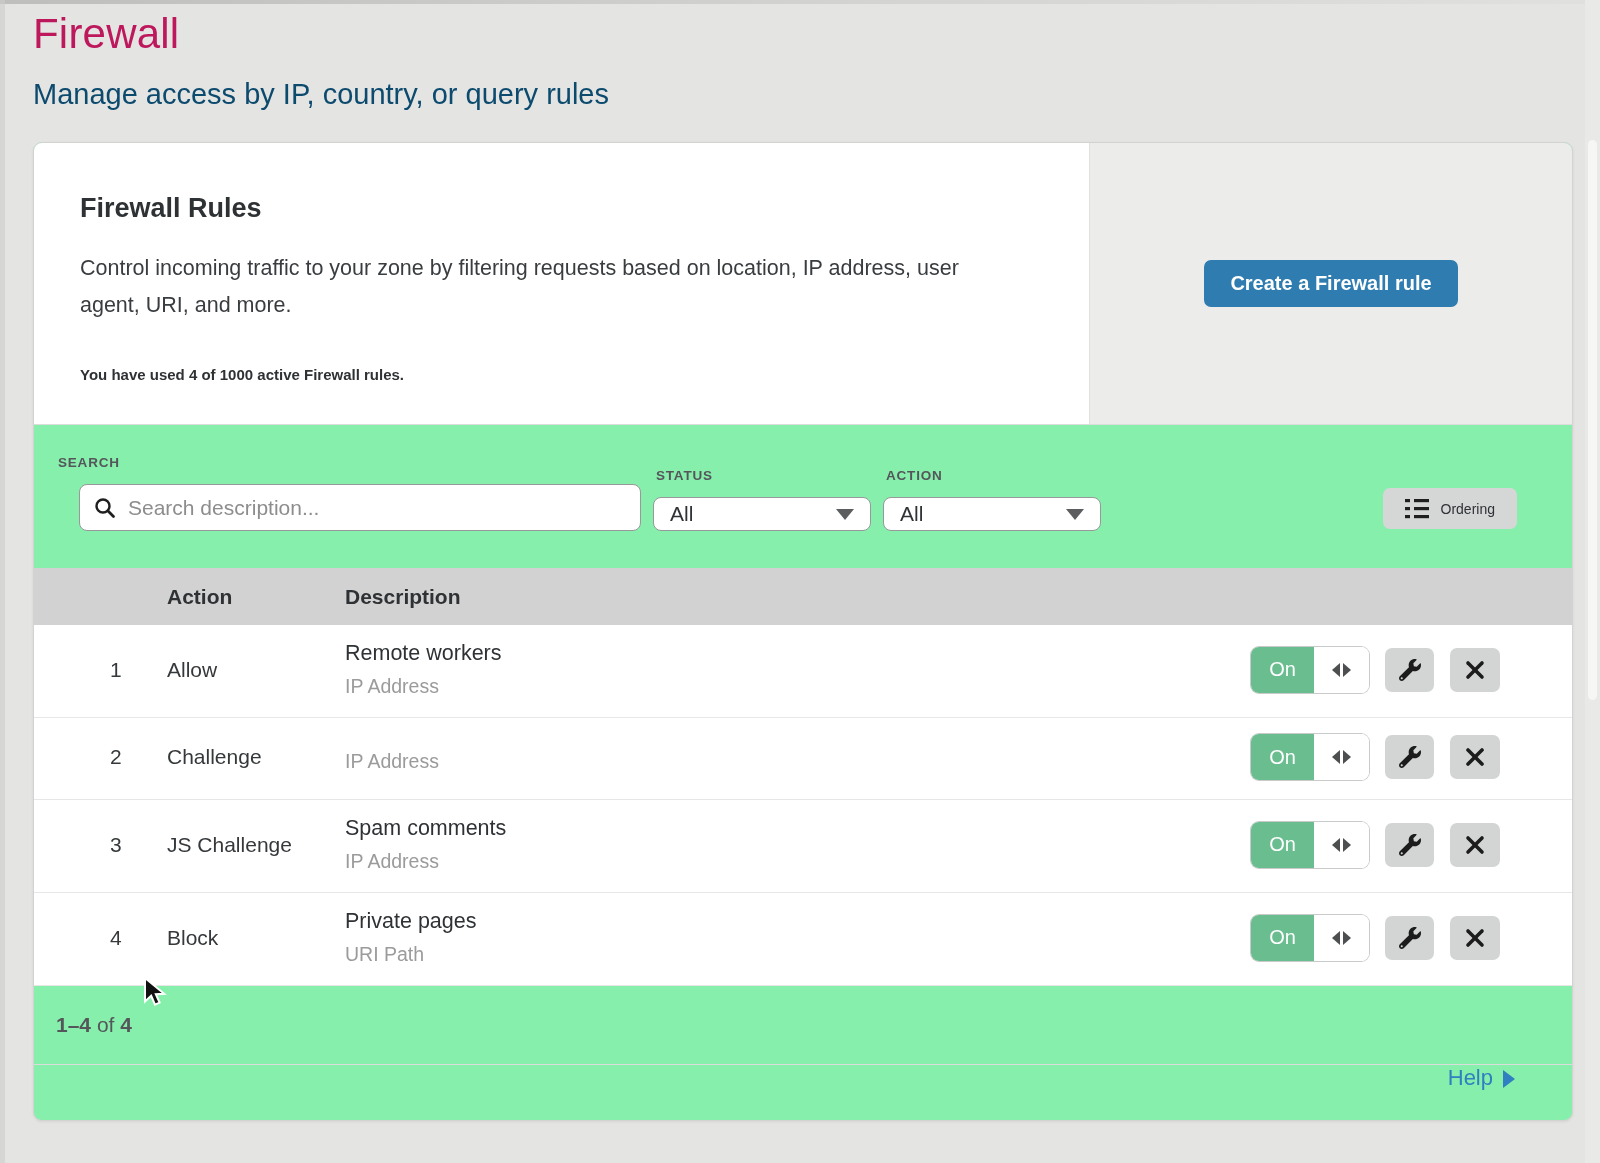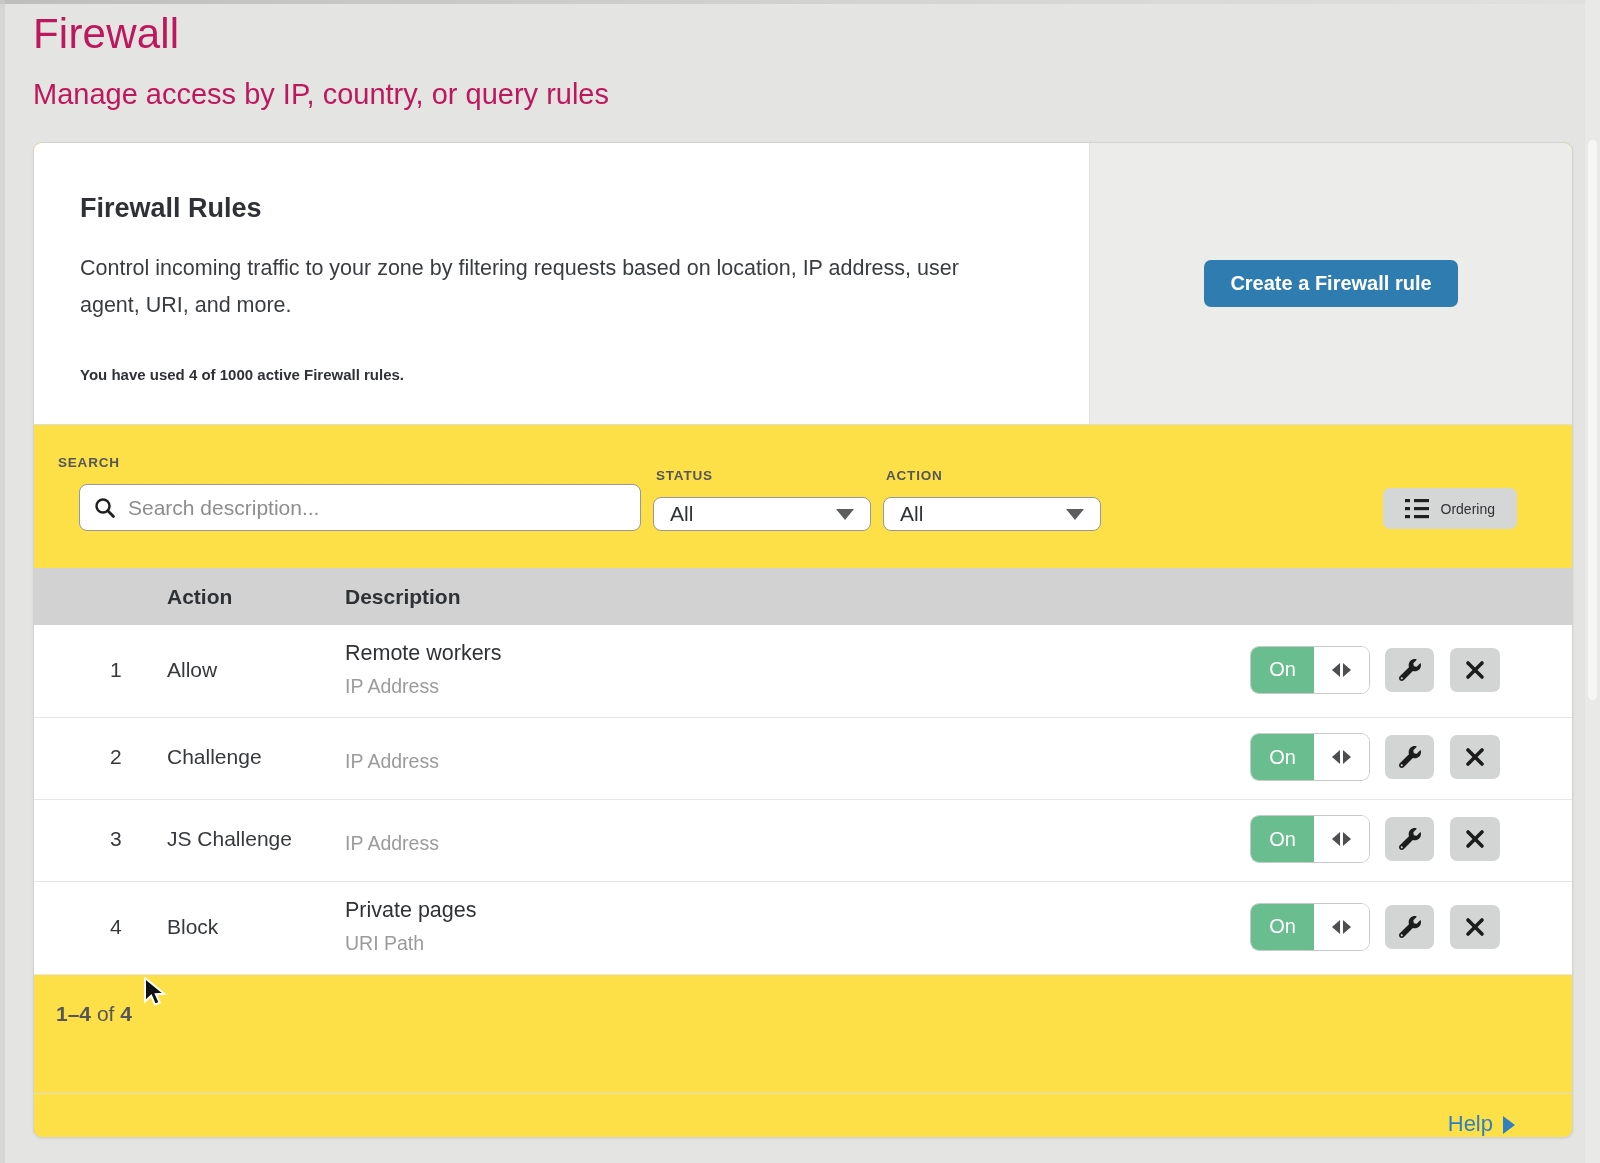--- a/index.html
+++ b/index.html
@@ -23,27 +23,27 @@
     position: absolute; top: 0; right: 0; width: 15px; height: 100%;
     background: #e9e9e8;
   }
   .scrollbar-thumb {
     position: absolute; top: 140px; right: 3px; width: 9px; height: 560px;
     background: #f6f6f5; border-radius: 5px;
   }
 
   .page-header { padding: 10px 40px 0 33px; }
   .page-title { font-size: 42px; font-weight: 400; color: #be185d; letter-spacing: .2px; }
-  .page-subtitle { margin-top: 20px; font-size: 29px; font-weight: 400; color: #be185d; }
+  .page-subtitle { margin-top: 20px; font-size: 29px; font-weight: 400; color: #0c4a6e; }
 
   .card {
     position: relative;
     margin: 31px 27px 0 33px;
     width: 1540px;
-    background: #fde047;
+    background: #86efac;
     border: 1px solid #d3d3d2;
     border-radius: 9px;
     box-shadow: 0 1px 3px rgba(0,0,0,.07);
     overflow: hidden;
   }
 
   
   .card-top { display: flex; min-height: 281px; }
   .card-top-left { flex: 1 1 auto; padding: 50px 70px 40px 46px; background: #ffffff; }
   .rules-heading { font-size: 27px; font-weight: 700; color: #2f3235; }
@@ -154,23 +154,22 @@
     width: 53px; height: 44px; border: none; cursor: pointer;
     background: #d3d5d5; border-radius: 7px;
     display: flex; align-items: center; justify-content: center;
   }
 
   
   .pagination-row { padding: 27px 0 27px 22px; font-size: 21px; color: #55565a; }
   .pagination-row .bold { font-weight: 700; }
   .help-row {
     border-top: 1px solid #dcdcdb;
-    height: 44px; display: flex; align-items: flex-end; justify-content: flex-end;
+    height: 56px; display: flex; align-items: flex-start; justify-content: flex-end;
     padding-right: 57px;
-    margin-top: 40px;
   }
   .help-link {
     display: flex; align-items: center; gap: 10px;
     font-size: 22px; color: #2f7fc1; text-decoration: none; cursor: pointer;
   }
   .help-caret {
     width: 0; height: 0;
     border-top: 9px solid transparent; border-bottom: 9px solid transparent;
     border-left: 12px solid #2f7fc1;
     margin-top: 2px;
@@ -309,20 +308,21 @@
           <line x1="17" y1="3" x2="3" y2="17" stroke="#1c1c1c" stroke-width="3.6" stroke-linecap="round"></line>
         </svg>
       </button>
     </div>
   </div>
 
   <div class="rule-row grid-cols">
     <div class="rule-priority">3</div>
     <div class="rule-action">JS Challenge</div>
     <div>
+      <div class="rule-desc-main">Spam comments</div>
       <div class="rule-desc-sub">IP Address</div>
     </div>
     <div class="rule-controls">
       <div class="toggle">
         <span class="toggle-on">On</span>
         <span class="toggle-knob">
           <span class="tri-left"></span>
           <span class="tri-right"></span>
         </span>
       </div>

